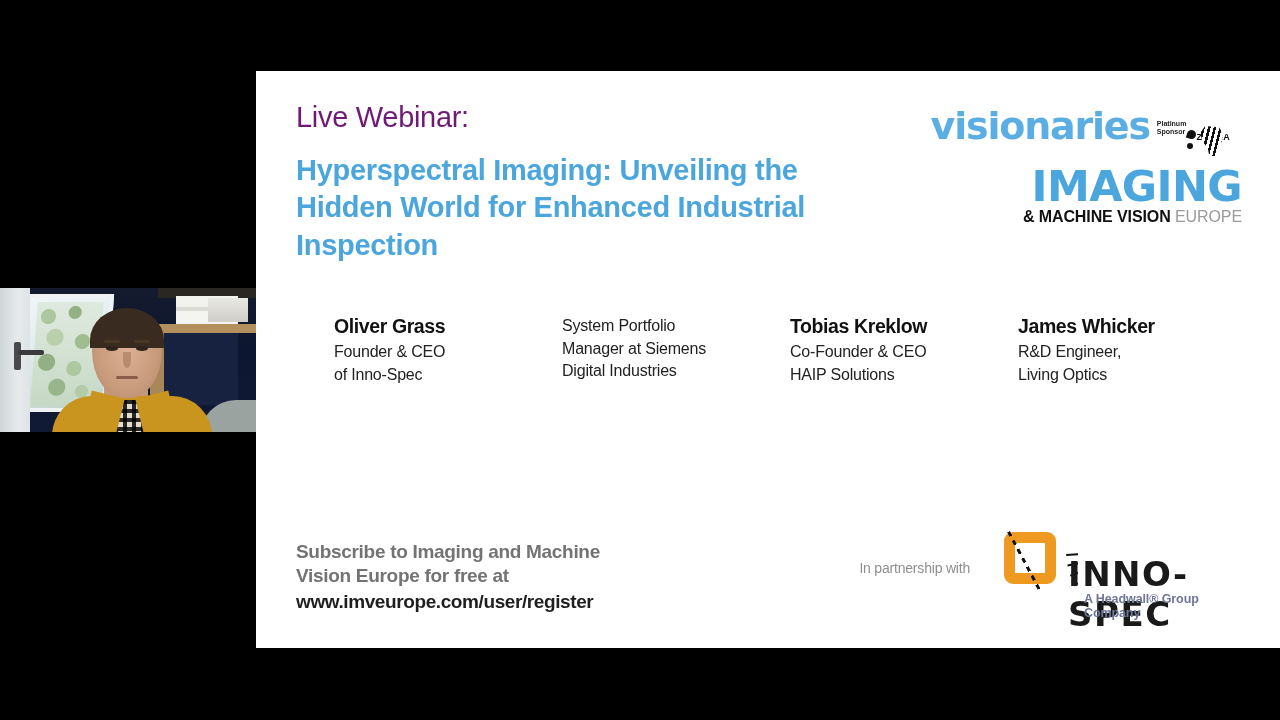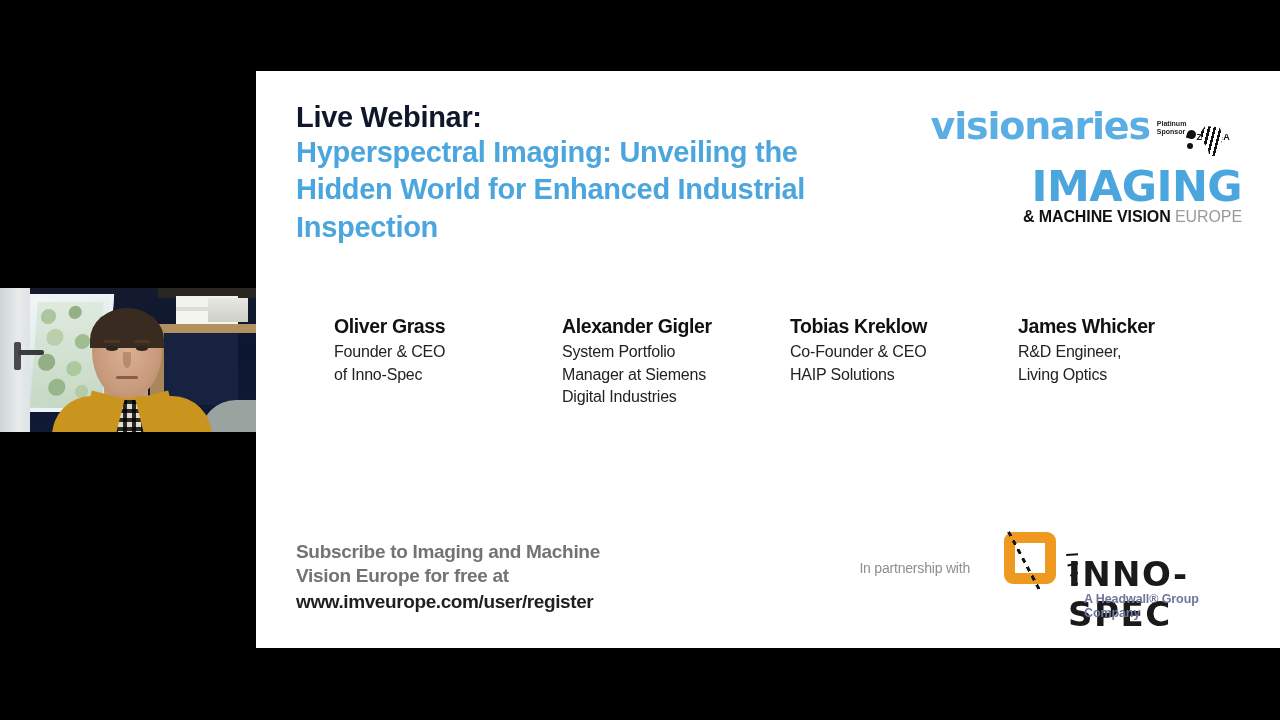--- a/index.html
+++ b/index.html
@@ -177,25 +177,25 @@
 
   
   #title-block {
     position: absolute;
     left: 40px;
     top: 30px;
     width: 600px;
   }
   .kicker {
     font-size: 29px;
-    font-weight: bold;
-    color: #0f172a;
+    font-weight: normal;
+    color: #701a75;
     letter-spacing: -0.3px;
     line-height: 1.15;
-    margin: 0 0 0 0;
+    margin: 0 0 18px 0;
   }
   .headline {
     font-size: 29px;
     font-weight: bold;
     color: #4BA6DE;
     letter-spacing: -0.3px;
     line-height: 1.28;
     margin: 0;
   }
 
@@ -467,21 +467,20 @@
     </div>
   </div>
 
   <div id="speakers">
     <div class="speaker">
       <div class="speaker-name">Oliver Grass</div>
       <div class="speaker-role">Founder &amp; CEO
 of Inno-Spec</div>
     </div>
     <div class="speaker">
-      <div class="speaker-name">Alexander Gigler</div>
       <div class="speaker-role">System Portfolio
 Manager at Siemens
 Digital Industries</div>
     </div>
     <div class="speaker">
       <div class="speaker-name">Tobias Kreklow</div>
       <div class="speaker-role">Co-Founder &amp; CEO
 HAIP Solutions</div>
     </div>
     <div class="speaker">

